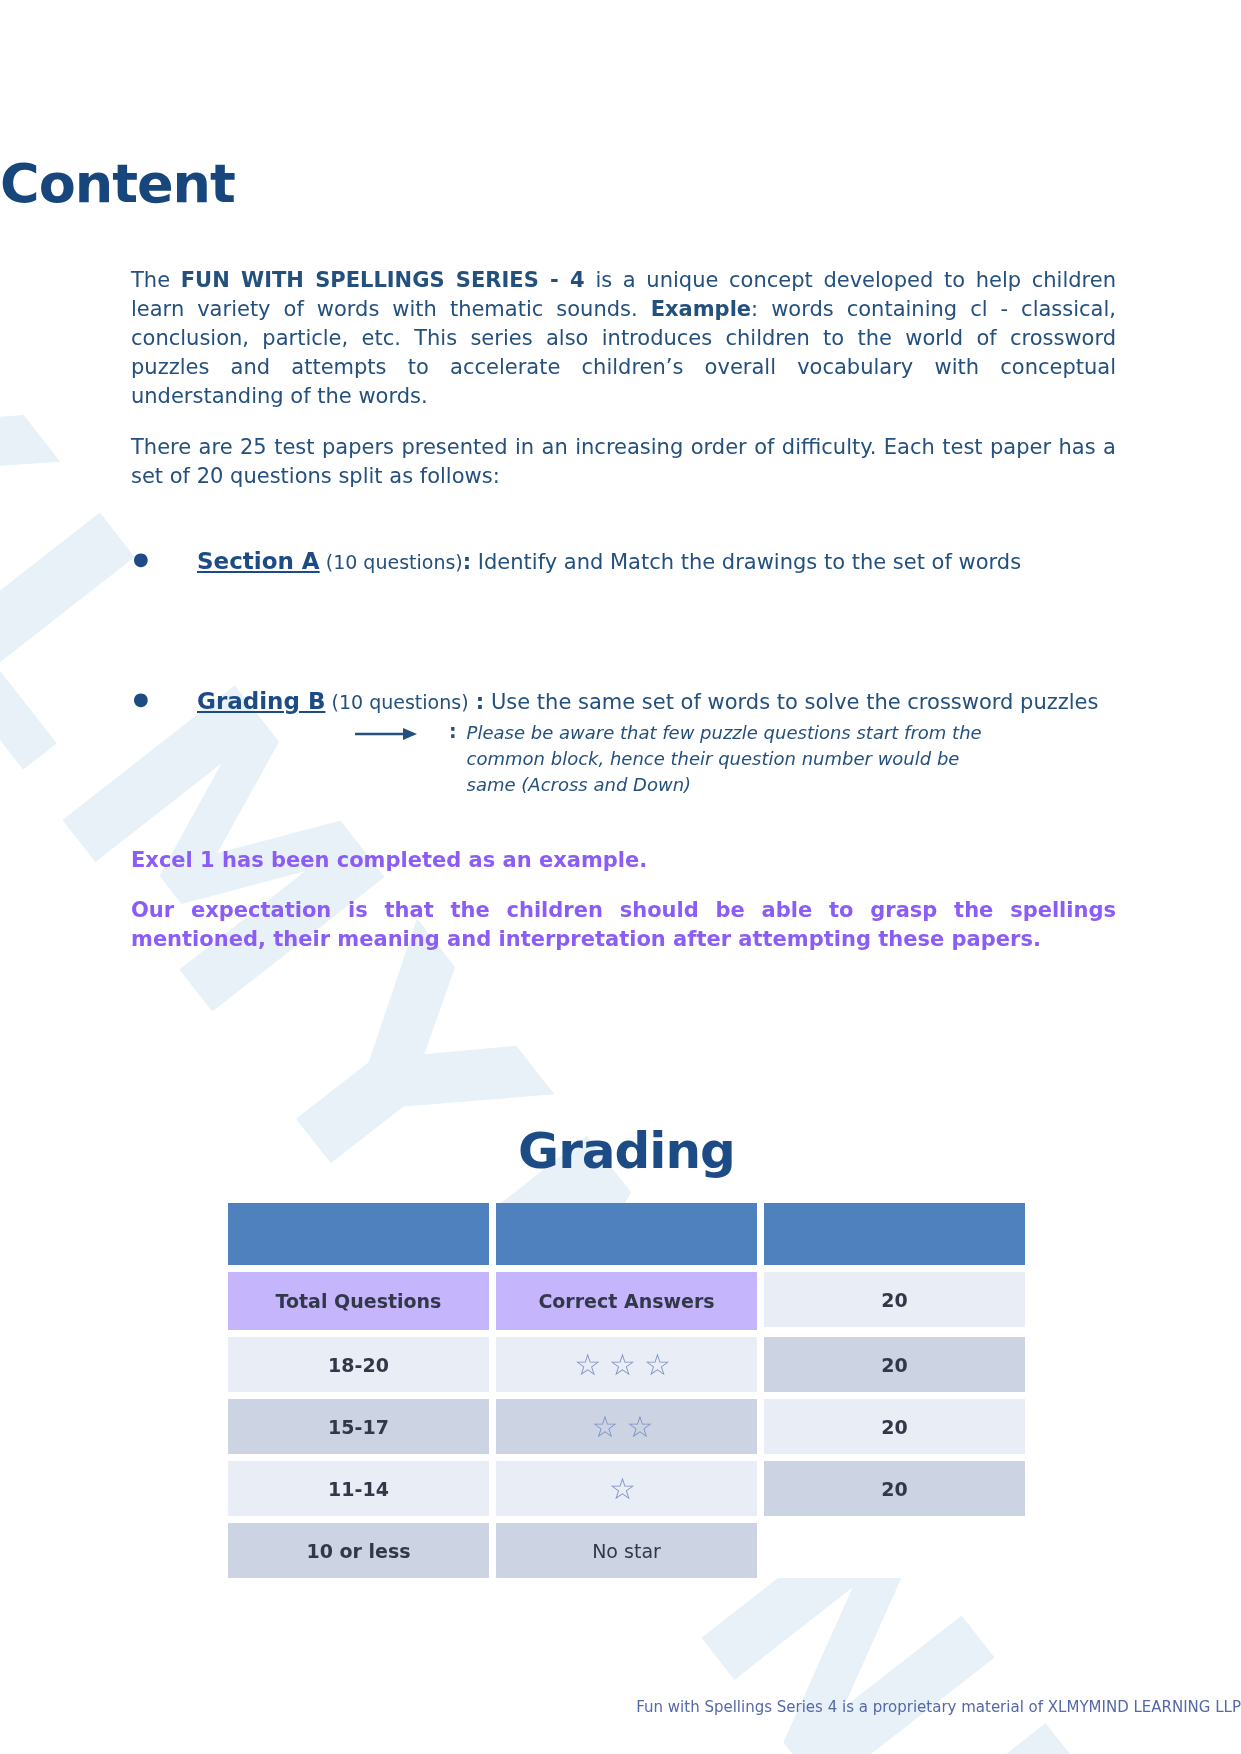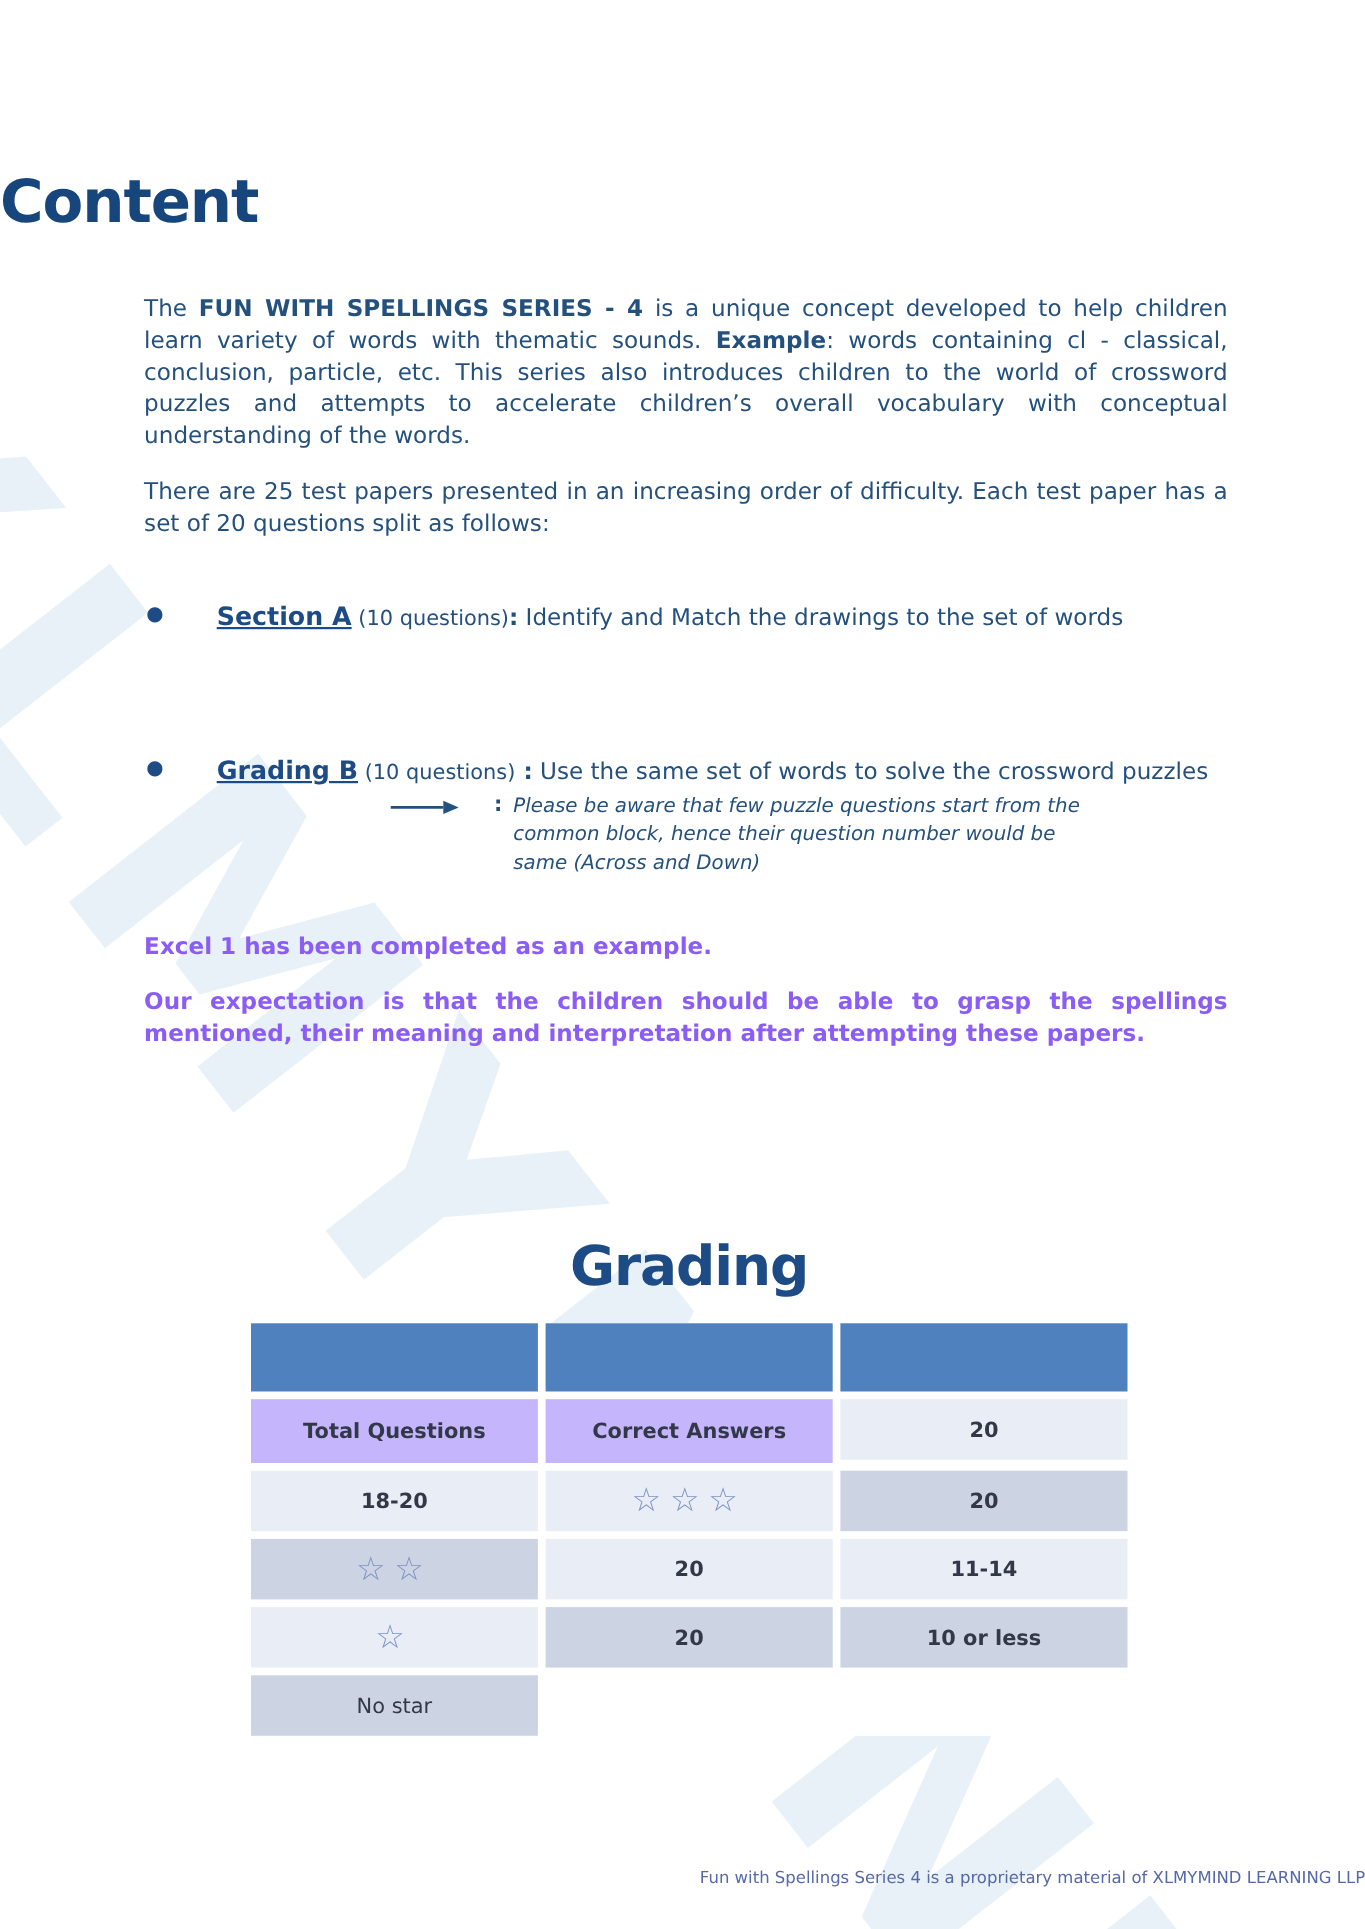--- a/index.html
+++ b/index.html
@@ -221,20 +221,21 @@
         <div class="cell hdr-band"></div>
 
         <div class="cell label-row">Total Questions</div>
         <div class="cell label-row">Correct Answers</div>
 
         <div class="cell data-cell row-light">20</div>
         <div class="cell data-cell row-light">18-20</div>
         <div class="cell data-cell row-light stars-cell">☆☆☆</div>
 
         <div class="cell data-cell row-dark">20</div>
+        <div class="cell data-cell row-dark">15-17</div>
         <div class="cell data-cell row-dark stars-cell">☆☆</div>
 
         <div class="cell data-cell row-light">20</div>
         <div class="cell data-cell row-light">11-14</div>
         <div class="cell data-cell row-light stars-cell">☆</div>
 
         <div class="cell data-cell row-dark">20</div>
         <div class="cell data-cell row-dark">10 or less</div>
         <div class="cell data-cell row-dark stars-cell nostar-cell">No star</div>
       </div>

